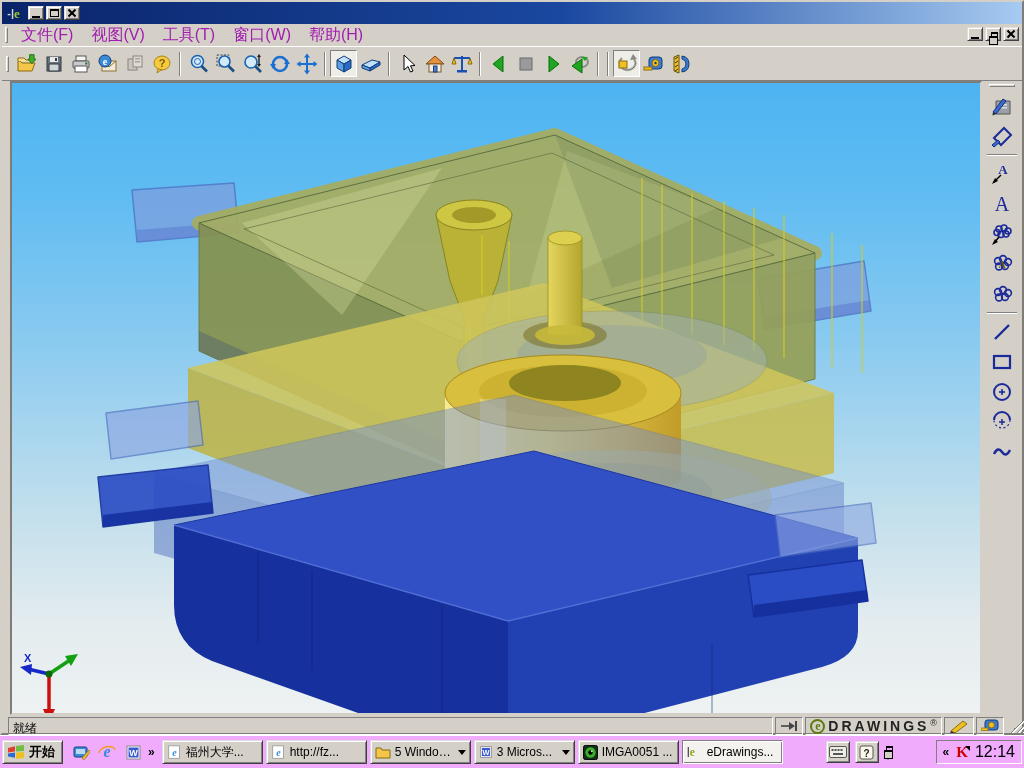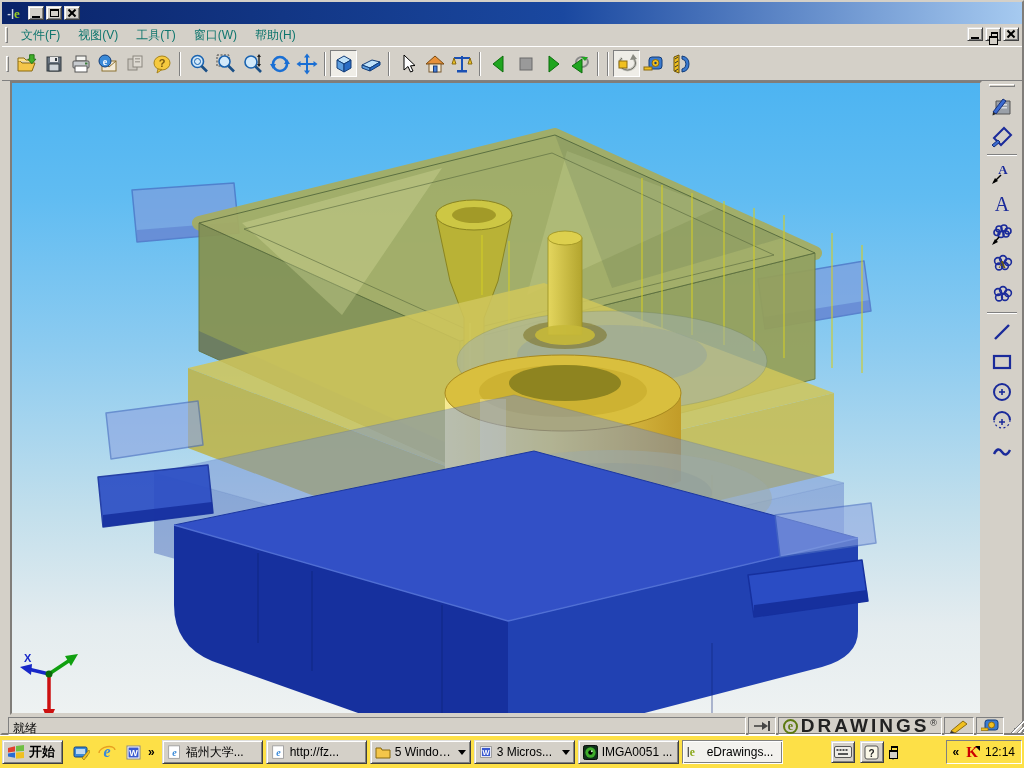--- a/index.html
+++ b/index.html
@@ -20,21 +20,21 @@
   .glyph-max{width:9px;height:8px;border:1px solid #000;border-top-width:2px}
   .glyph-restore{width:7px;height:6px;border:1px solid #000;border-top-width:2px;position:relative;margin-left:2px;margin-top:2px}
   .glyph-restore:before{content:"";position:absolute;left:-3px;top:2px;width:7px;height:6px;border:1px solid #000;border-top-width:2px;background:#d4d0c8}
   .glyph-x{position:relative;width:8px;height:8px}
   .glyph-x:before,.glyph-x:after{content:"";position:absolute;left:3px;top:-1px;width:2px;height:10px;background:#000}
   .glyph-x:before{transform:rotate(45deg)}
   .glyph-x:after{transform:rotate(-45deg)}
   
   .menubar{height:22px;display:flex;align-items:center;padding-left:2px;position:relative}
   .grip-v{width:3px;height:16px;border:1px solid;border-color:#fff #808080 #808080 #fff;margin:0 4px 0 1px}
-  .menuitem{padding:18px 9px;font-size:12px;color:#0f766e;white-space:nowrap}
+  .menuitem{padding:18px 9px;font-size:16px;color:#a21caf;white-space:nowrap}
   .menu-mdi{position:absolute;right:3px;top:3px;display:flex}
   
   .toolbar{height:35px;display:flex;align-items:center;border-top:1px solid #fff;border-bottom:1px solid #808080;padding-left:3px;background:#d4d0c8}
   .sep{width:2px;height:24px;border-left:1px solid #808080;border-right:1px solid #fff;margin:0 4px}
   .tbtn{width:27px;height:27px;display:flex;align-items:center;justify-content:center;border:1px solid transparent}
   .tbtn.active{background:#efede7;border-color:#808080 #fff #fff #808080}
   .tbtn svg{display:block}
   
   .main{position:absolute;left:0;top:79px;width:1020px;height:634px;display:flex}
   .viewport-wrap{margin-left:8px;flex:1;border:2px inset #d4d0c8;position:relative;overflow:hidden}
@@ -43,37 +43,37 @@
   .sidebar{width:40px;background:#d4d0c8;display:flex;flex-direction:column;align-items:center;padding-top:3px}
   .grip-h{height:3px;width:26px;border:1px solid;border-color:#fff #808080 #808080 #fff;margin-bottom:4px}
   .sbtn{width:30px;height:30px;display:flex;align-items:center;justify-content:center;border:1px solid transparent}
   .sb-sep{height:2px;width:30px;border-top:1px solid #808080;border-bottom:1px solid #fff;margin:3px 0}
   
   .statusbar{position:absolute;left:4px;top:713px;width:1020px;height:22px;display:flex;align-items:center;padding:1px 2px;gap:2px}
   .status-ready{flex:1;height:18px;padding:2px 4px;font-size:12px}
   .status-cell{height:18px;display:flex;align-items:center;justify-content:center;padding:0 4px}
   .brand{display:flex;align-items:center;gap:3px;font-family:"Liberation Sans",sans-serif}
   .brand .ce{width:15px;height:15px;border:2px solid #5d7a10;border-radius:50%;color:#5d7a10;font-weight:bold;font-family:"Liberation Serif",serif;display:flex;align-items:center;justify-content:center;font-size:12px}
-  .brand .bt{font-size:19px;letter-spacing:3px;color:#222;font-weight:bold}
+  .brand .bt{font-size:14px;letter-spacing:3px;color:#222;font-weight:bold}
   .brand .rg{font-size:9px;color:#222;margin-left:-2px;align-self:flex-start}
   .grip-corner{width:14px;height:14px;margin-left:4px;background:
      linear-gradient(135deg,transparent 50%,#808080 50%,#808080 56%,#fff 56%,#fff 62%,transparent 62%,transparent 72%,#808080 72%,#808080 78%,#fff 78%,#fff 84%,transparent 84%,transparent 88%,#808080 88%,#808080 94%,#fff 94%)}
   
-  .taskbar{position:absolute;left:0;top:735px;width:1024px;height:33px;background:#fde047;border-top:1px solid #fff;display:flex;align-items:center;padding:0 2px;gap:3px}
+  .taskbar{position:absolute;left:0;top:735px;width:1024px;height:33px;background:#f0abfc;border-top:1px solid #fff;display:flex;align-items:center;padding:0 2px;gap:3px}
   .startbtn{height:24px;display:flex;align-items:center;gap:4px;padding:0 7px 0 4px;font-weight:bold;font-size:13px}
   .ql{display:flex;align-items:center;gap:4px;padding:0 4px}
   .qlbtn{width:22px;height:22px;display:flex;align-items:center;justify-content:center}
   .chev{font-weight:bold;font-size:12px}
   .task{height:24px;width:101px;display:flex;align-items:center;gap:4px;padding:0 4px;font-size:12px;white-space:nowrap;overflow:hidden}
   .task.pressed{background:#f3f2ee;border-color:#808080 #fff #fff #808080;font-weight:normal}
   .task .lbl{overflow:hidden;text-overflow:ellipsis;flex:1}
   .dd{width:0;height:0;border-left:4px solid transparent;border-right:4px solid transparent;border-top:5px solid #000;margin-left:2px}
   .traybtn{width:24px;height:22px;display:flex;align-items:center;justify-content:center}
   .tray{height:24px;display:flex;align-items:center;gap:5px;padding:0 6px;margin-left:auto}
-  .clock{font-size:12px}
+  .clock{font-size:16px}
   .kico{color:#cc0000;font-weight:bold;font-size:15px;font-family:"Liberation Serif",serif;position:relative;line-height:1}
   .kico:after{content:"";position:absolute;right:-2px;top:1px;border-left:5px solid transparent;border-top:5px solid #000}
   .lang-dd{display:flex;flex-direction:column;align-items:center;justify-content:center}
 </style>
 </head>
 <body>
 
 <div class="app">
 
   <div class="titlebar">

